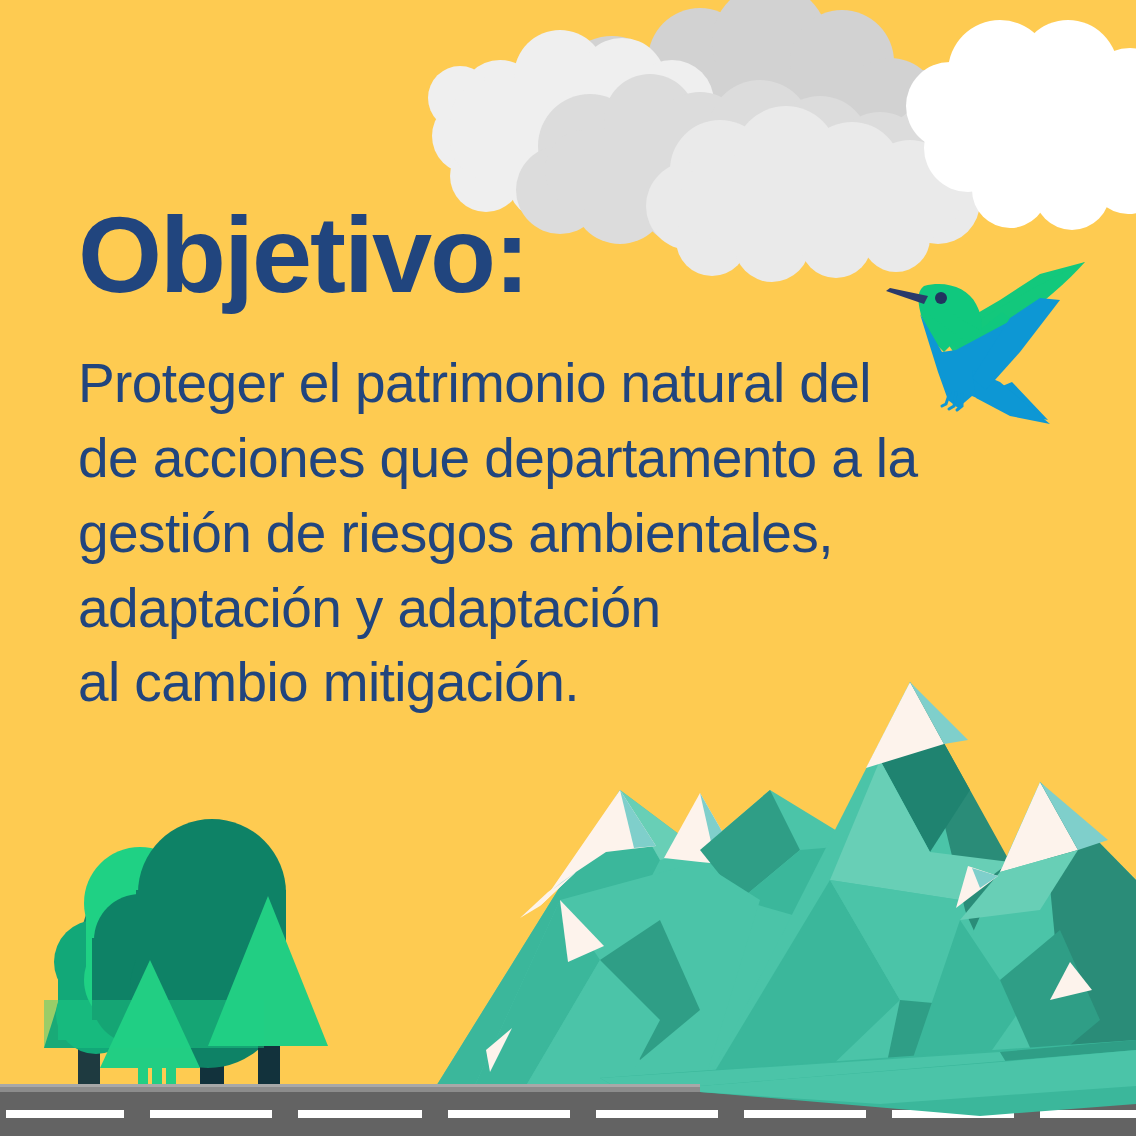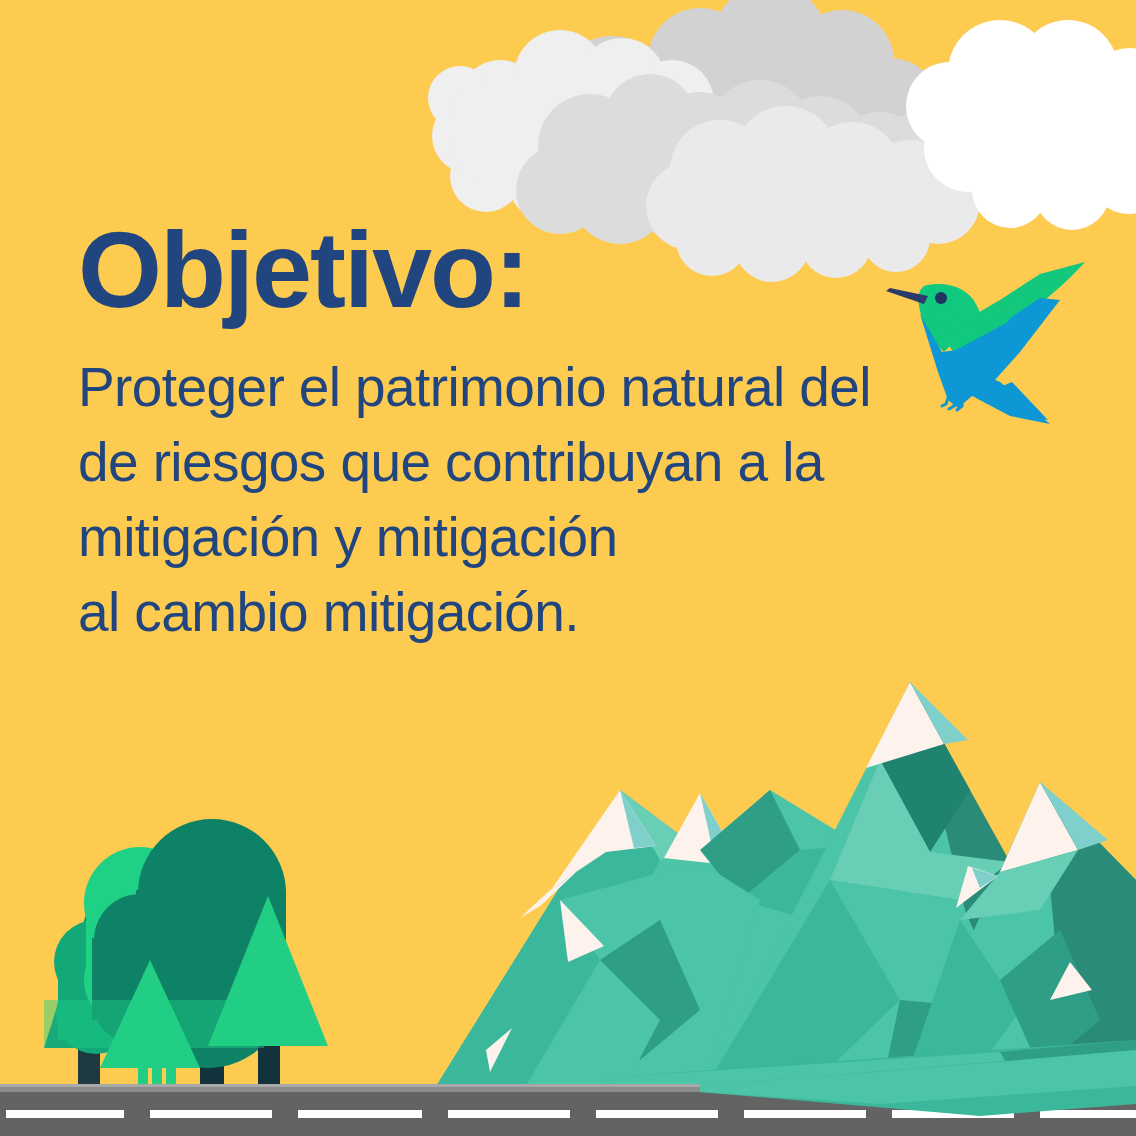--- a/index.html
+++ b/index.html
@@ -15,34 +15,34 @@
     width:1136px; height:1136px;
     background:#FECB51;
     overflow:hidden;
   }
   .layer { position:absolute; inset:0; width:1136px; height:1136px; }
   svg.layer { display:block; }
 
   
   #text-block {
     position:absolute;
-    left:78px; top:215px;
+    left:78px; top:200px;
     width:900px;
     z-index:40;
   }
   #page-title {
     font-size:108px;
     font-weight:bold;
     color:#21457E;
     letter-spacing:-2px;
     line-height:1.02;
     white-space:nowrap;
   }
   #objective-body {
-    margin-top:25px;
+    margin-top:36px;
     color:#21457E;
     font-size:55px;
     line-height:1.36;
     font-weight:400;
     letter-spacing:-0.6px;
   }
   #objective-body .line { display:block; white-space:nowrap; }
 </style>
 </head>
 <body>
@@ -292,19 +292,20 @@
 
   <svg class="layer" viewBox="0 0 1136 1136" width="1136" height="1136" style="z-index:36">
     <path fill="#3BB79B" d="M700 1086 L1136 1050 L1136 1104 L980 1116 L700 1092 Z"></path>
     <path fill="#4BC4A8" d="M700 1086 L1000 1062 L1136 1050 L1136 1086 L880 1104 L700 1092 Z"></path>
   </svg>
 
   <div id="text-block">
     <div id="page-title">Objetivo:</div>
     <div id="objective-body">
       <span class="line">Proteger el patrimonio natural del</span>
-      <span class="line">de riesgos que contribuyan a la</span>
-      <span class="line">mitigación y mitigación</span>
+      <span class="line">de acciones que departamento a la</span>
+      <span class="line">gestión de riesgos ambientales,</span>
+      <span class="line">adaptación y adaptación</span>
       <span class="line">al cambio mitigación.</span>
     </div>
   </div>
 
 </div>
 
 </body></html>

